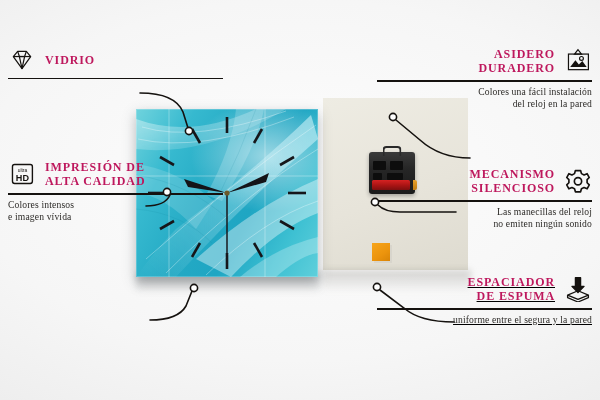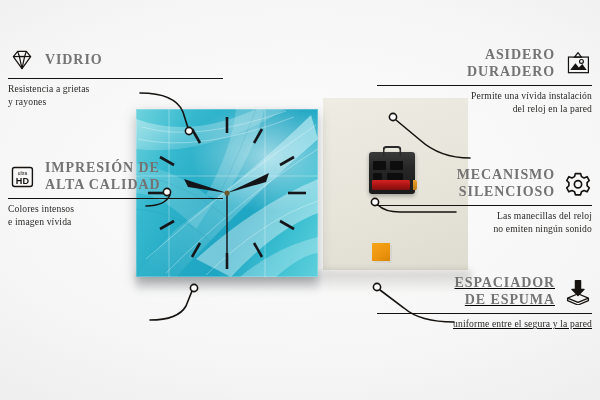--- a/index.html
+++ b/index.html
@@ -11,22 +11,22 @@
   .stage{position:absolute;inset:0;}
 
   
   .feat{position:absolute;width:215px;}
   .feat.left{left:8px;text-align:left;}
   .feat.right{right:8px;text-align:right;}
 
   .feat-head{display:flex;align-items:center;gap:9px;}
   .feat.right .feat-head{flex-direction:row-reverse;}
   .feat-title{
-    font-size:14px;font-weight:bold;line-height:1.18;
-    letter-spacing:.9px;color:#737373;text-transform:uppercase;
+    font-size:12px;font-weight:bold;line-height:1.18;
+    letter-spacing:.9px;color:#be185d;text-transform:uppercase;
   }
   .feat-ico{flex:0 0 auto;width:28px;height:26px;display:block;}
   .feat-rule{
     height:1.4px;background:#15120f;margin:5px 0 4px 0;width:100%;
   }
   .feat-desc{
     font-size:9.6px;line-height:1.32;color:#2c2a27;letter-spacing:.15px;
   }
 
   
@@ -181,24 +181,20 @@
             <path d="M11 5 L13 11 L16 25"></path>
             <path d="M21 5 L19 11 L16 25"></path>
           <path d="M13 11 H19"></path>
         </g>
       </svg>
       <div class="feat-title">
         <div>VIDRIO</div>
       </div>
     </div>
     <div class="feat-rule"></div>
-    <div class="feat-desc">
-      <div>Resistencia a grietas</div>
-      <div>y rayones</div>
-    </div>
   </div>
 
   <div class="feat left" style="top:160px;">
     <div class="feat-head">
       <svg class="feat-ico" viewBox="0 0 32 30">
         <rect x="5" y="4" width="23" height="22" rx="2.5" fill="none" stroke="#15120f" stroke-width="1.6"></rect>
         <text x="16.5" y="13" text-anchor="middle" font-family="Liberation Sans, sans-serif" font-size="5.6" fill="#15120f">ultra</text>
         <text x="16.5" y="23" text-anchor="middle" font-family="Liberation Sans, sans-serif" font-size="10.5" font-weight="bold" fill="#15120f">HD</text>
       </svg>
       <div class="feat-title">
@@ -224,21 +220,21 @@
           <circle cx="20" cy="12" r="2.2"></circle>
         </g>
       </svg>
       <div class="feat-title">
         <div>ASIDERO</div>
         <div>DURADERO</div>
       </div>
     </div>
     <div class="feat-rule"></div>
     <div class="feat-desc">
-      <div>Permite una vívida instalación</div>
+      <div>Colores una fácil instalación</div>
       <div>del reloj en la pared</div>
     </div>
   </div>
 
   <div class="feat right" style="top:167px;">
     <div class="feat-head">
       <svg class="feat-ico" viewBox="0 0 32 30">
         <g fill="none" stroke="#15120f" stroke-width="1.9" stroke-linejoin="round">
           <path d="M13 3 H19 L20 6.5 L23 8 L26.5 6.5 L29 11 L26.5 13.5 V17 L29 19.5 L26.5 24 L23 22.5 L20 24 L19 27.5 H13 L12 24 L9 22.5 L5.5 24 L3 19.5 L5.5 17 V13.5 L3 11 L5.5 6.5 L9 8 L12 6.5 Z"></path>
           <circle cx="16" cy="15.3" r="4.2"></circle>

